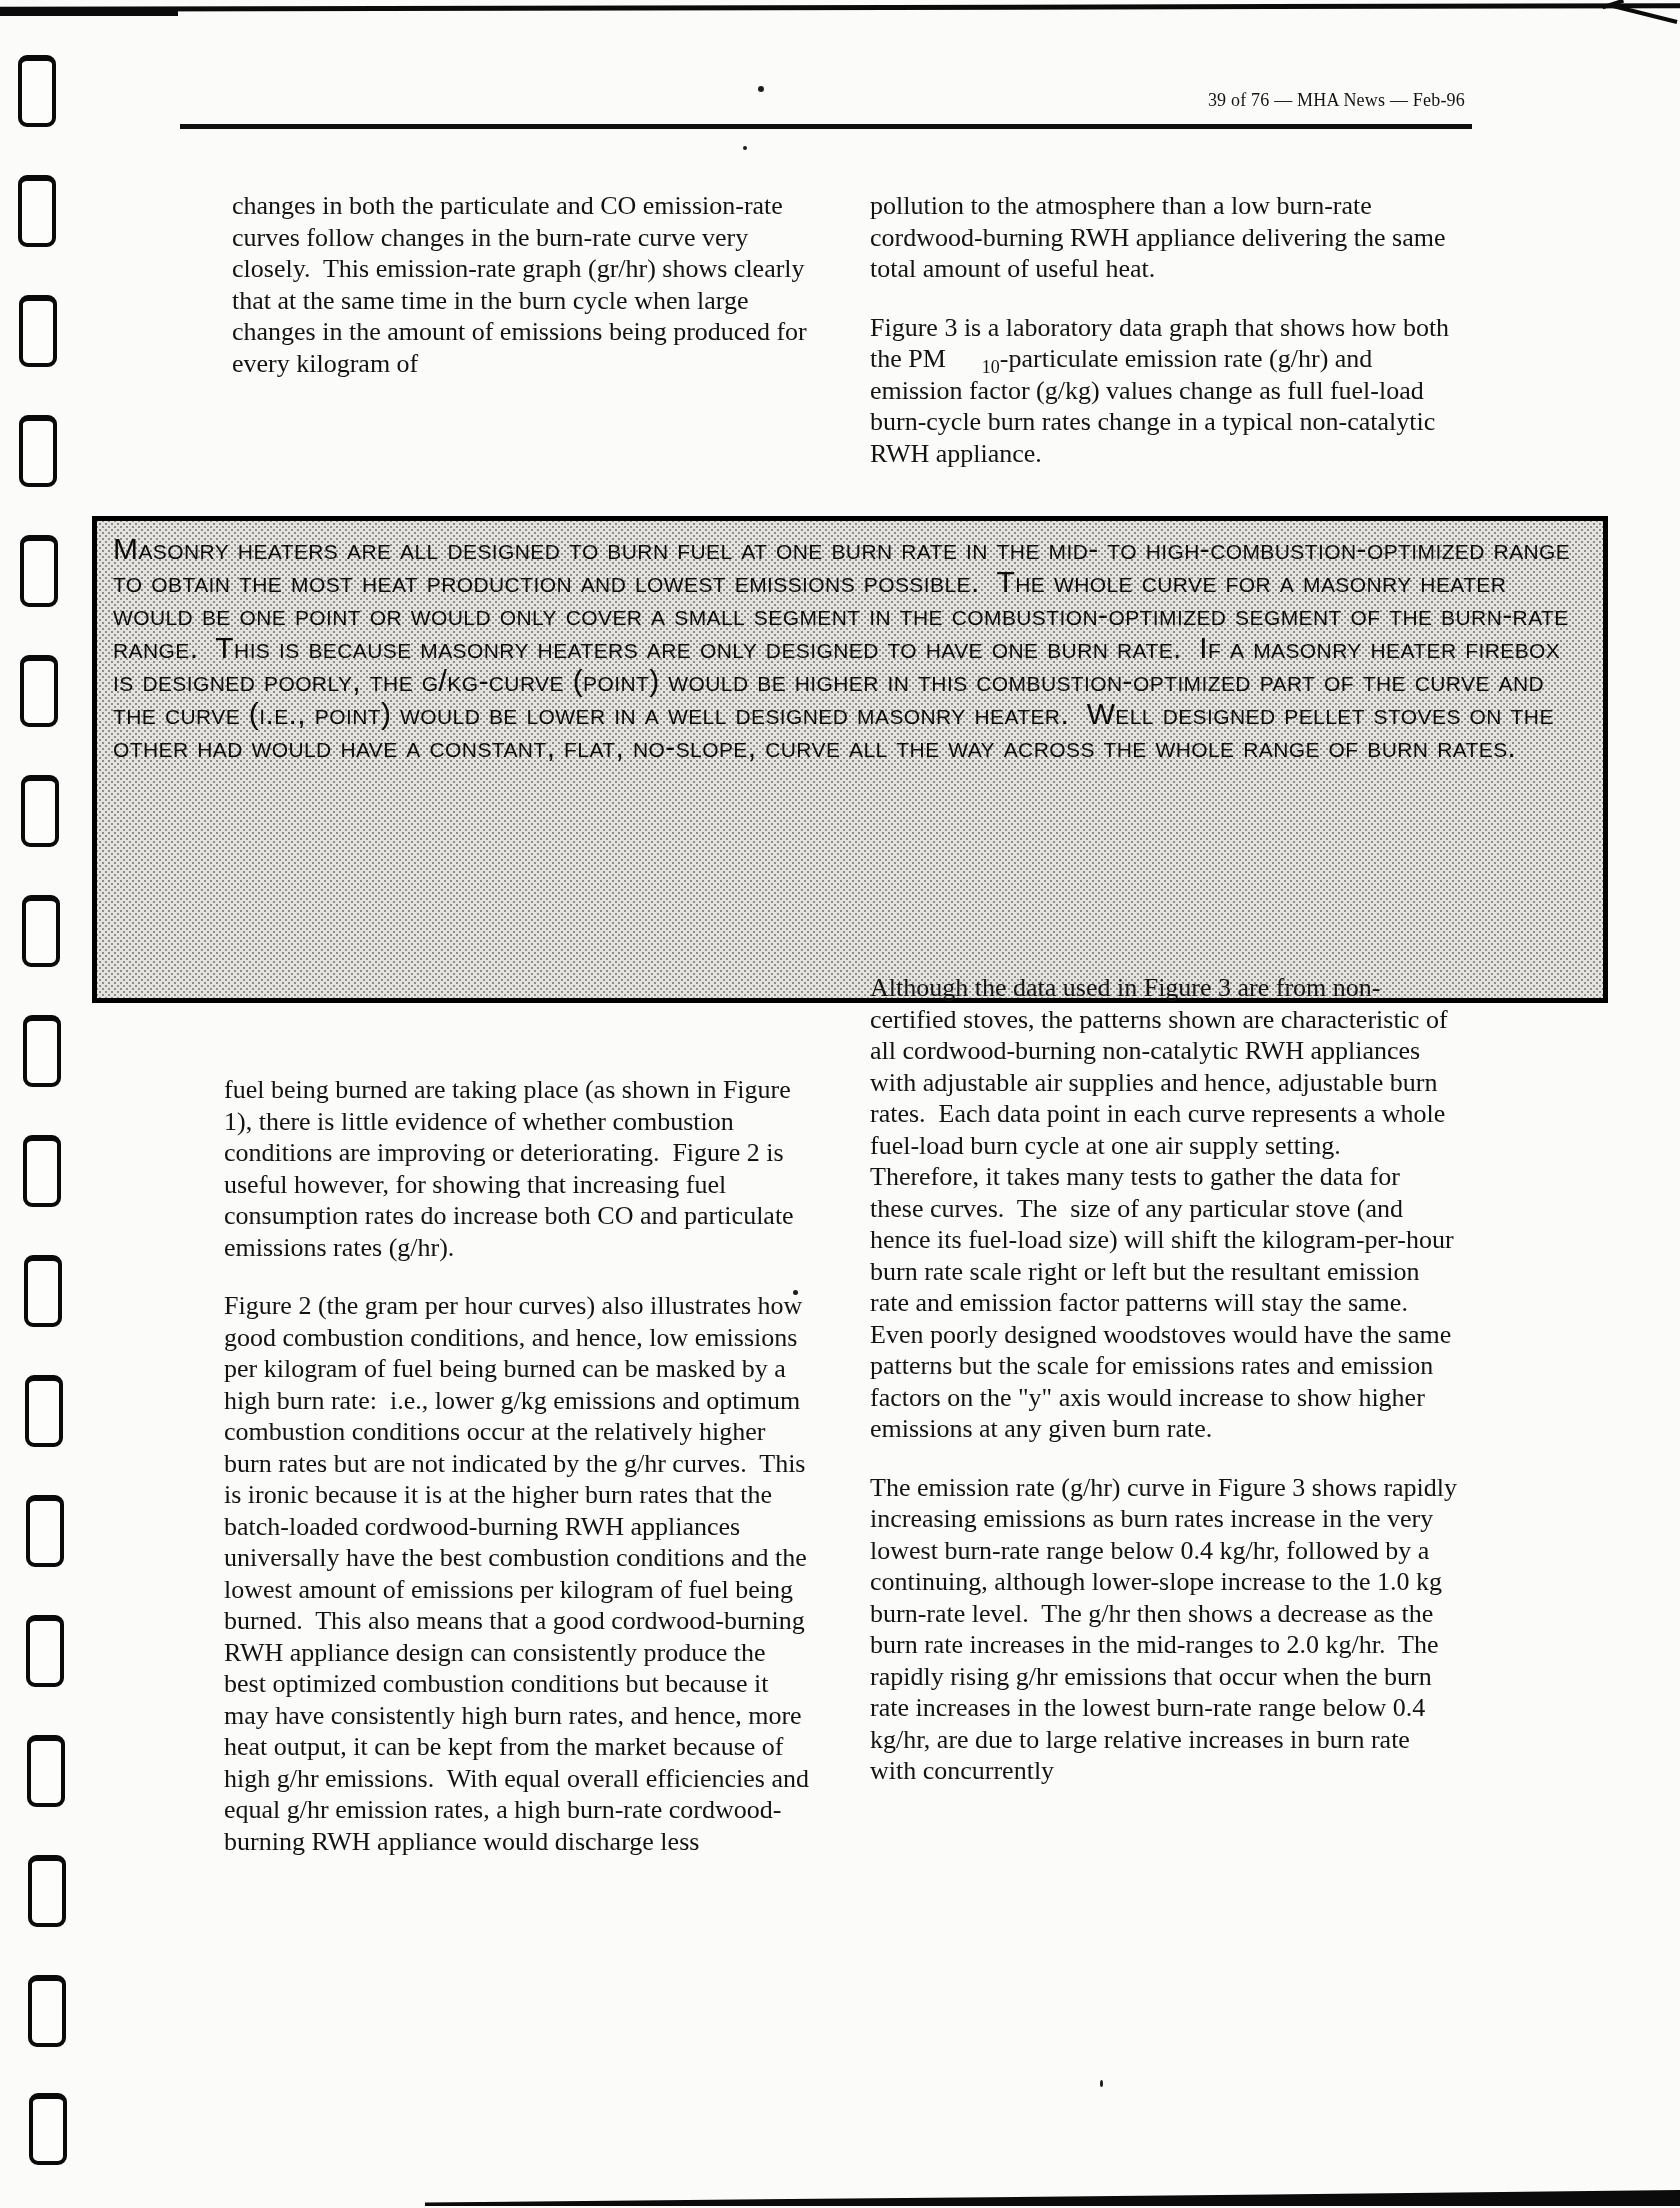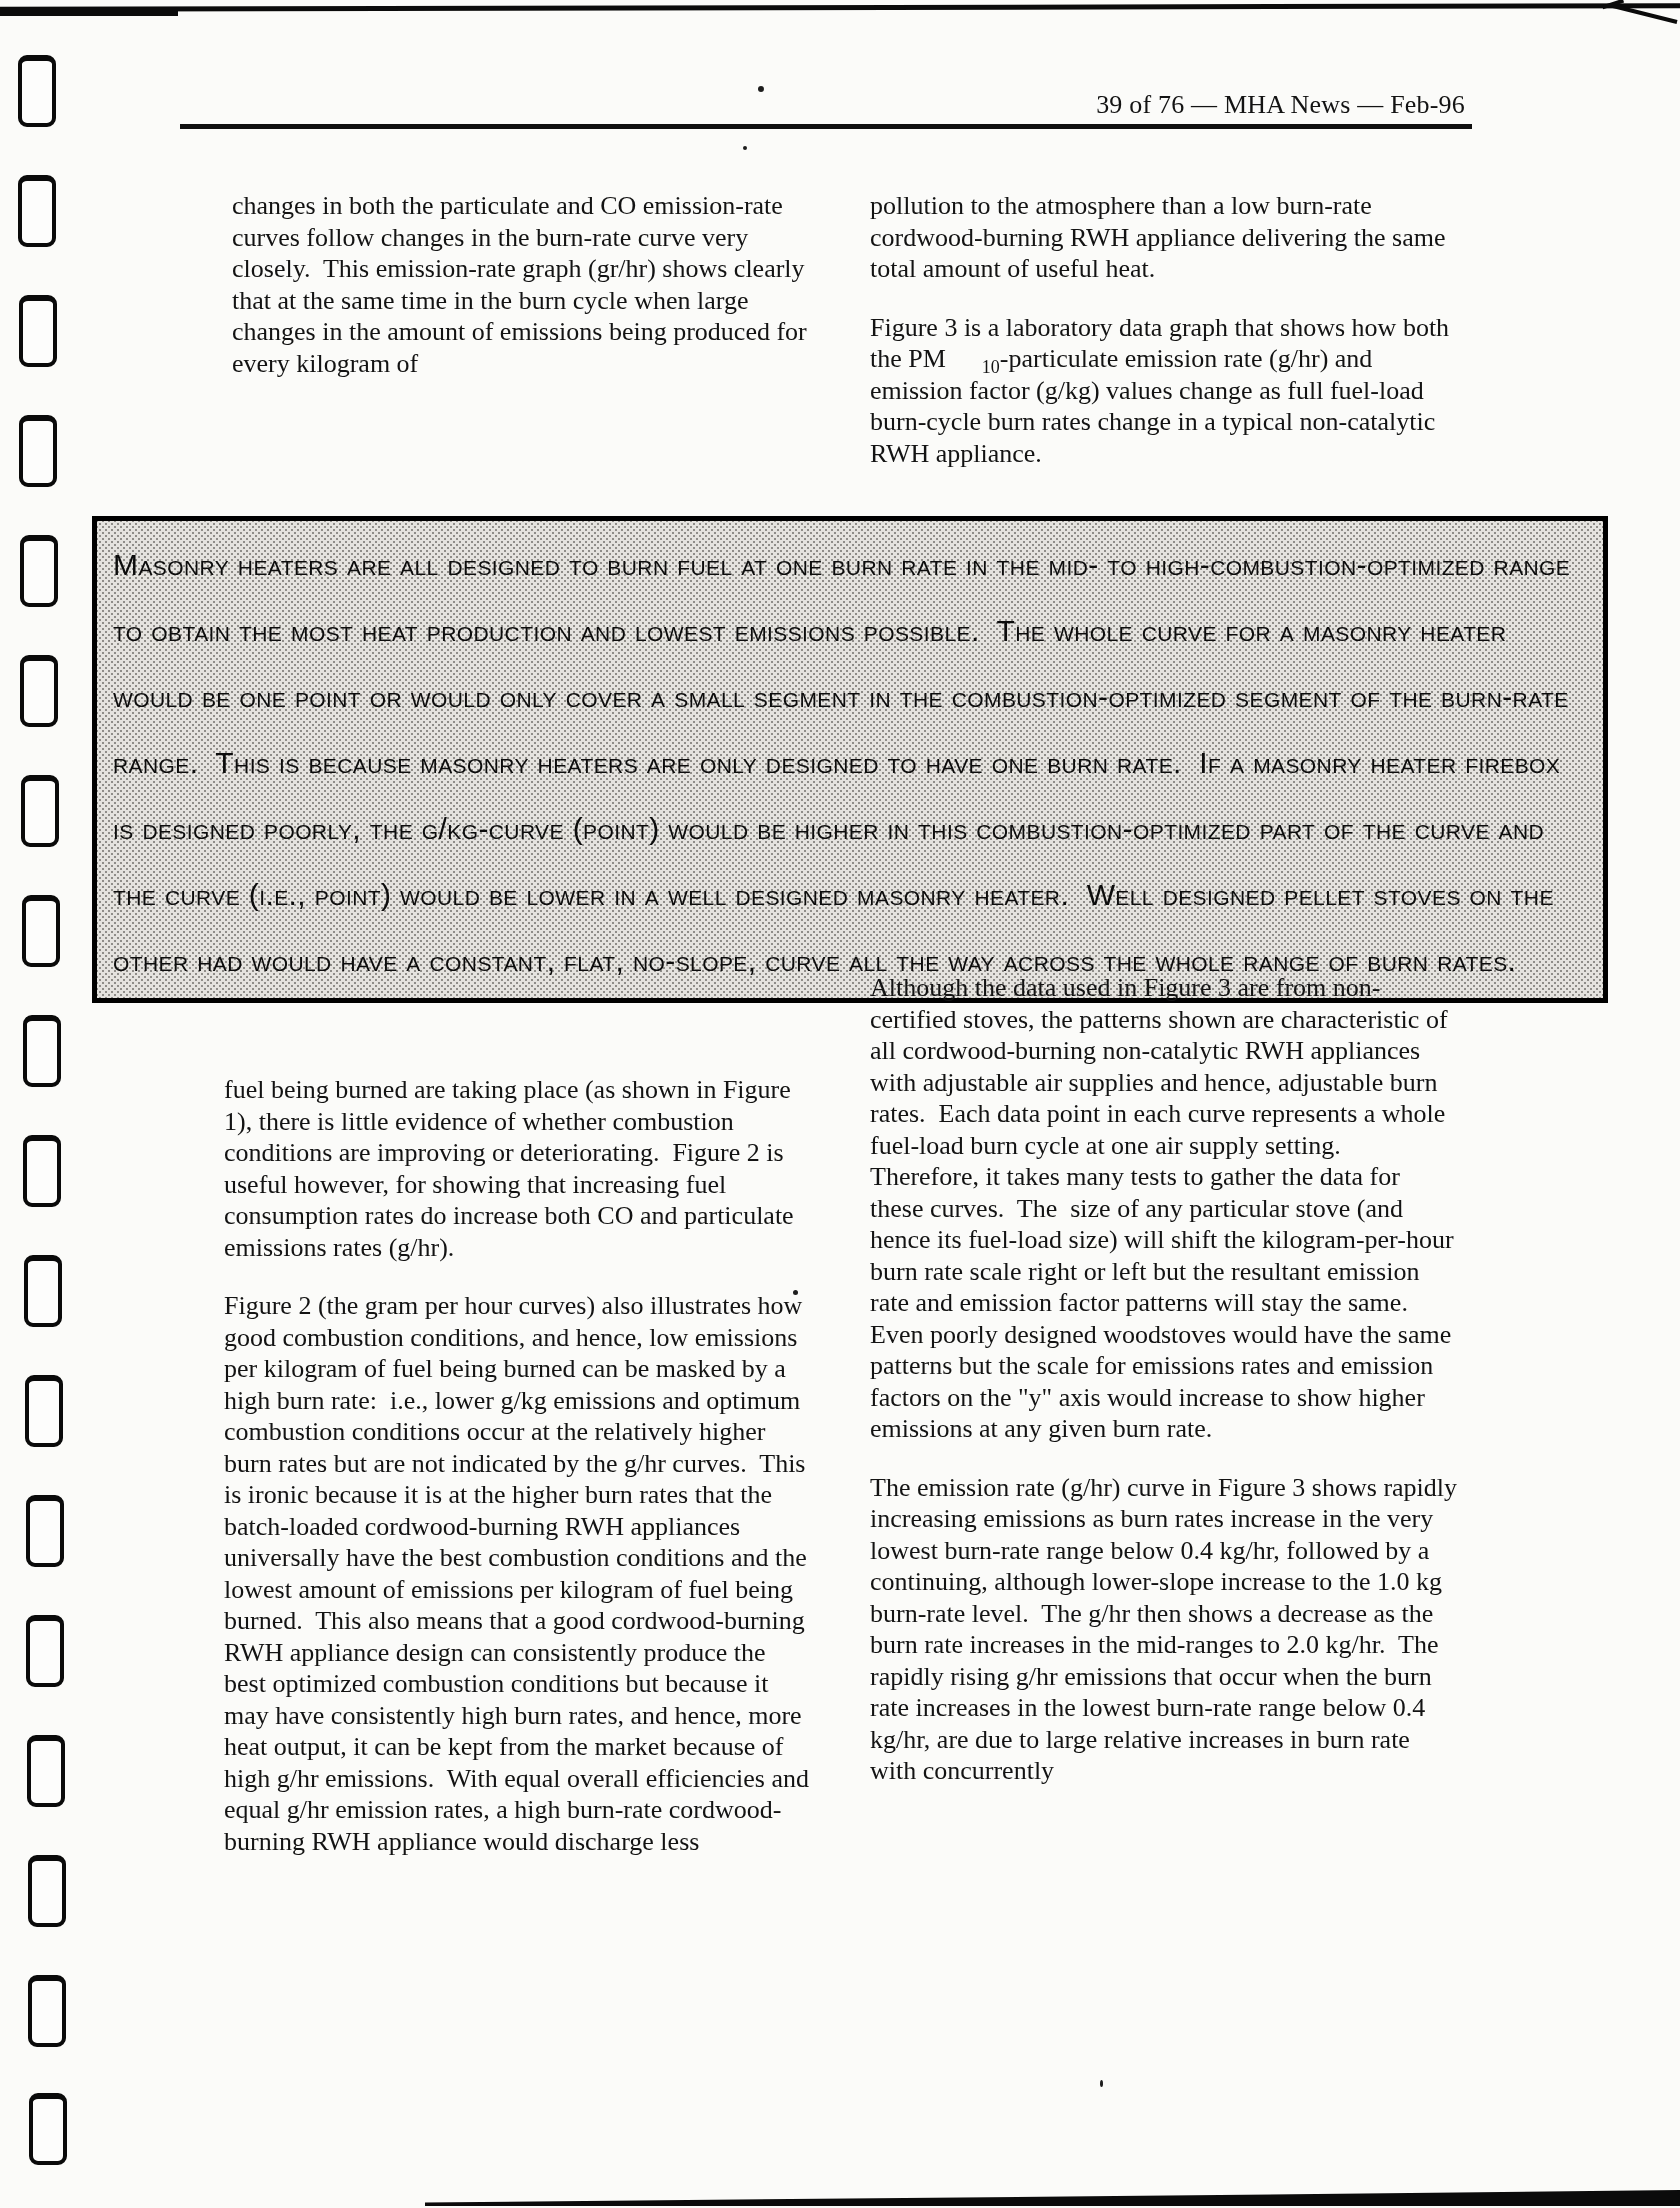--- a/index.html
+++ b/index.html
@@ -27,21 +27,21 @@
     width:30px; height:62px;
     border:4px solid #0a0a0a;
     border-top-width:6px;
     border-radius:9px;
     background:#fdfdfc;
   }
 
   .page-header {
     position:absolute;
     top:90px; right:215px;
-    font-size:26px;
+    font-size:18px;
     letter-spacing:0.2px;
     white-space:nowrap;
   }
   .header-rule {
     position:absolute;
     top:124px; left:180px;
     width:1292px; height:5px;
     background:#101010;
   }
 
@@ -70,21 +70,21 @@
       radial-gradient(circle, #8f8d89 1.1px, transparent 1.4px),
       radial-gradient(circle, #8f8d89 1.1px, transparent 1.4px);
     background-size:6px 6px;
     background-position:0 0, 3px 3px;
   }
   .callout p {
     margin:0;
     font-family:"Liberation Sans", sans-serif;
     font-variant:small-caps;
     font-size:30px;
-    line-height:66px;
+    line-height:33px;
     letter-spacing:0.4px;
     white-space:pre-wrap;
     color:#0c0c0c;
   }
 </style>
 </head>
 <body>
 
 <div>
 

